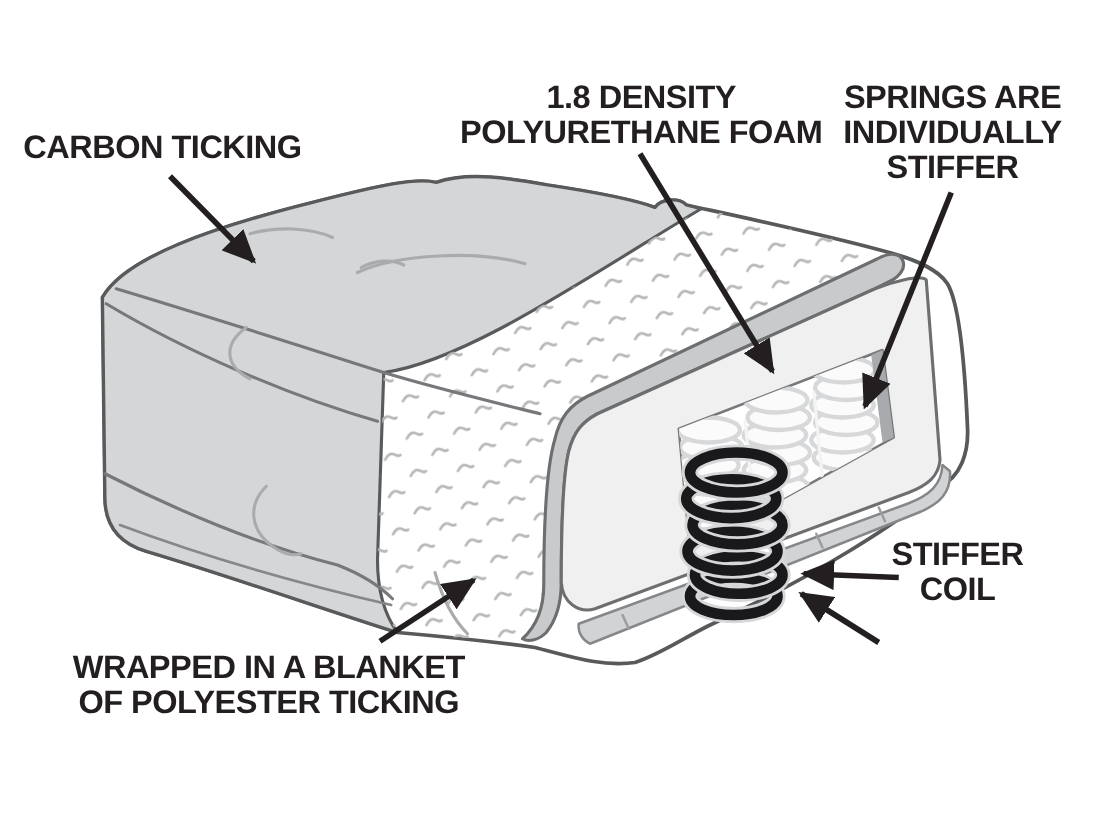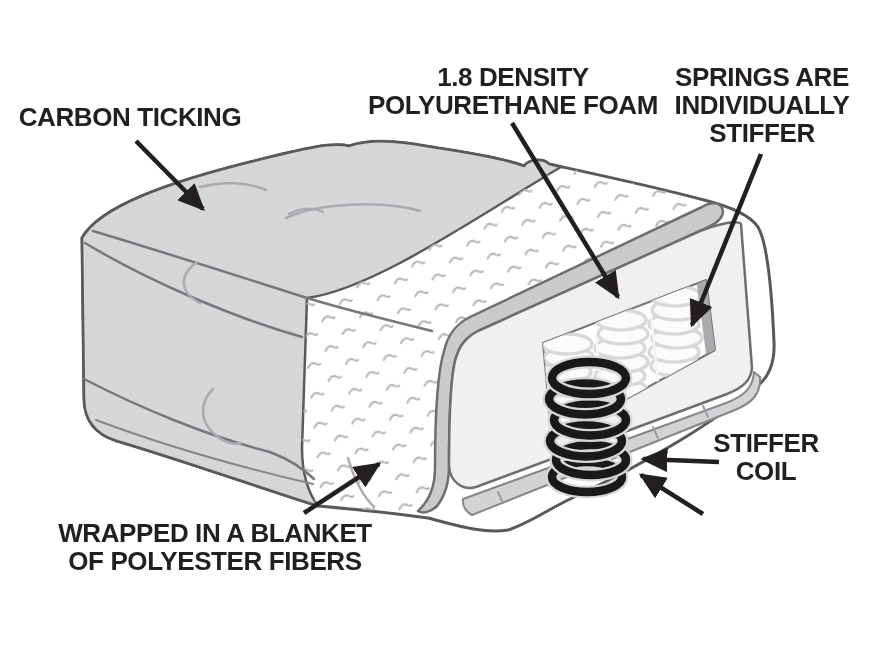--- a/index.html
+++ b/index.html
@@ -160,16 +160,16 @@
     </g>
   </svg>
 
   <div class="label" style="left:130px; top:117px;">CARBON TICKING</div>
   <div class="label" style="left:513px; top:91px;">1.8 DENSITY
 POLYURETHANE FOAM</div>
   <div class="label" style="left:762px; top:105px;">SPRINGS ARE
 INDIVIDUALLY
 STIFFER</div>
   <div class="label" style="left:215px; top:547px;">WRAPPED IN A BLANKET
-OF POLYESTER FIBERS</div>
+OF POLYESTER TICKING</div>
   <div class="label" style="left:766px; top:457px;">STIFFER
 COIL</div>
 </div>
 
 </body></html>

